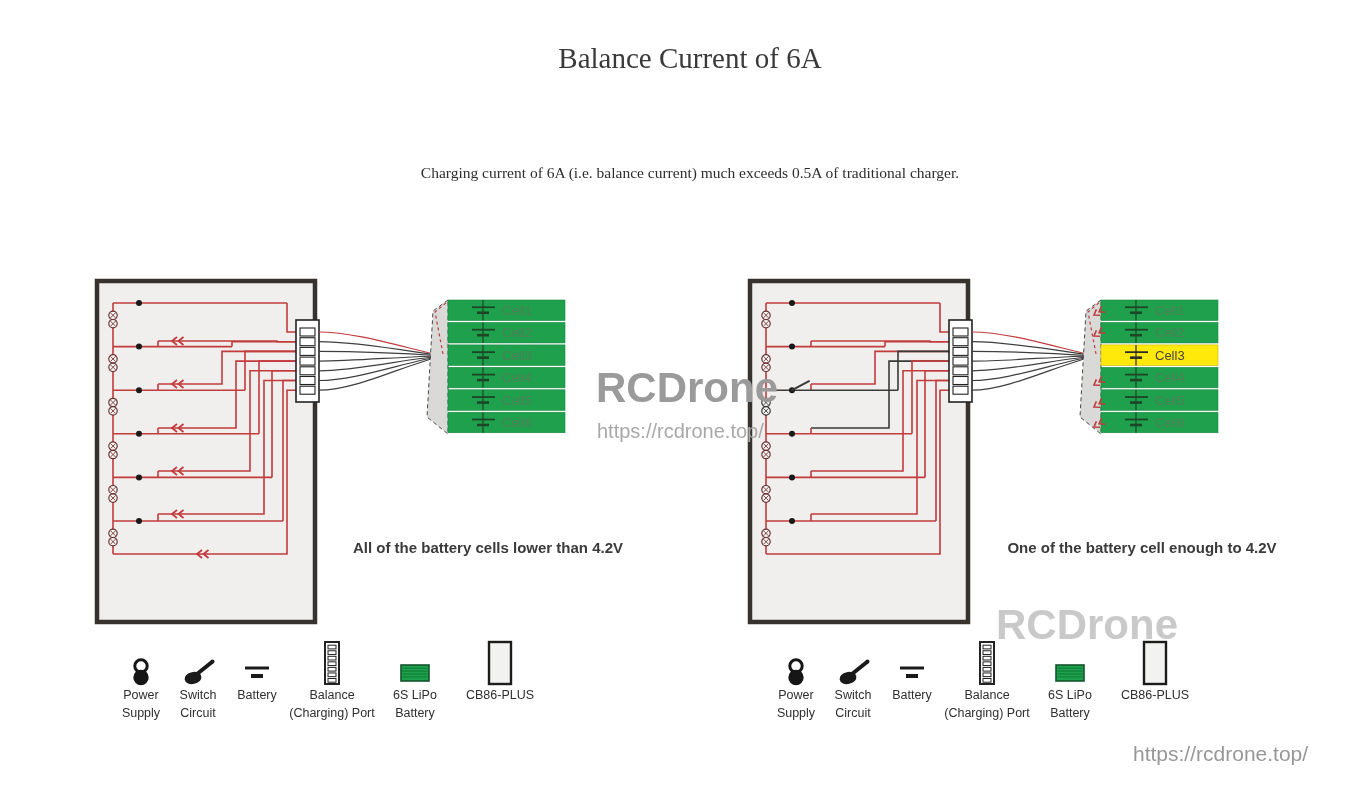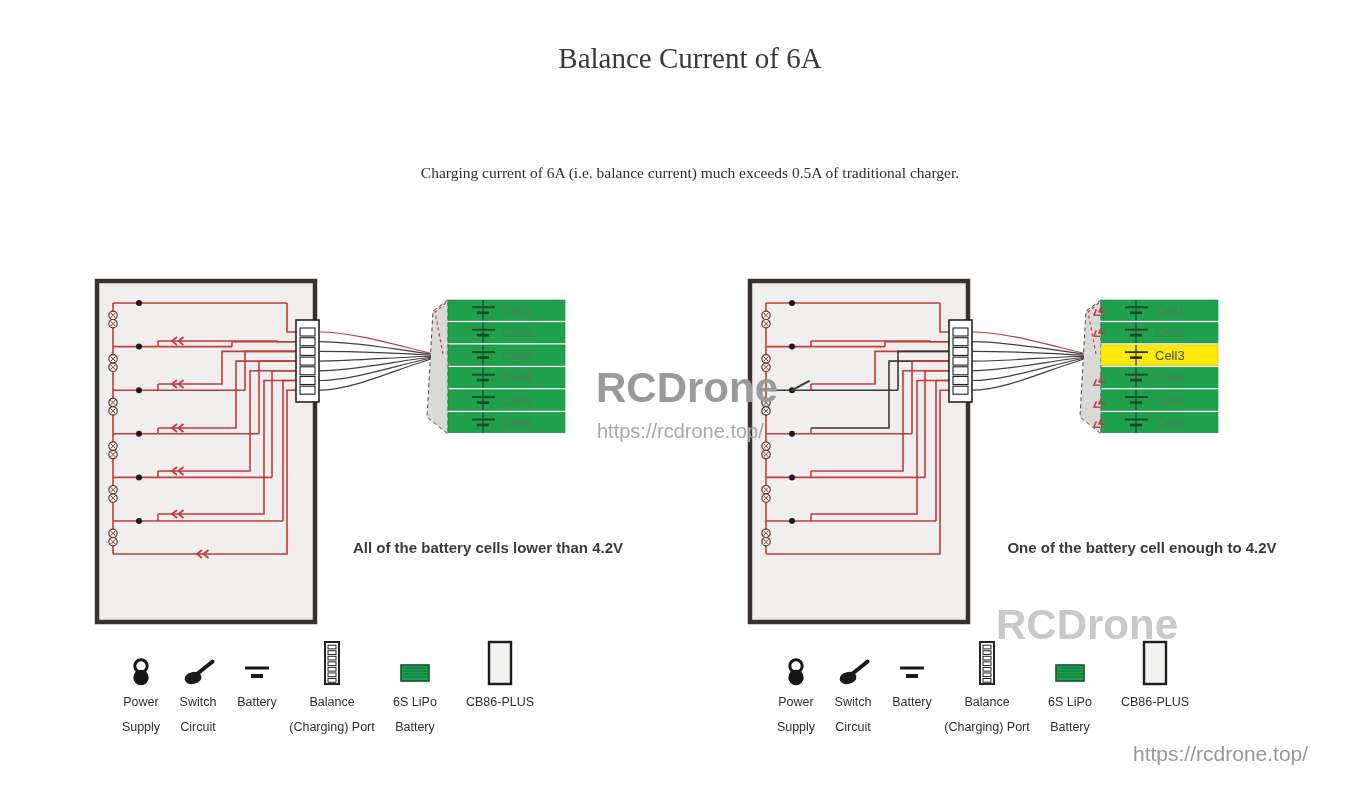--- a/index.html
+++ b/index.html
@@ -11,21 +11,21 @@
   .desc{position:absolute;left:0;width:1360px;text-align:center;font-size:15.5px;color:#2e2e2e;}
   #desc1{top:123px;} #desc2{top:164px;}
   #diagram-svg{position:absolute;left:0;top:0;width:1360px;height:804px;}
   .caption{font-family:"Liberation Sans",sans-serif;font-weight:bold;font-size:15px;fill:#3a3a3a;text-anchor:middle;}
   .wm{position:absolute;white-space:nowrap;}
   #wm-brand-left{left:596px;top:364px;font-size:42px;font-weight:bold;color:#9a9a9a;}
   #wm-url-left{left:597px;top:420px;font-size:20px;color:#a8a8a8;}
   #wm-brand-right{left:996px;top:601px;font-size:42px;font-weight:bold;color:#c9c9c9;}
   #wm-url-bottom{left:1133px;top:742px;font-size:21px;color:#979797;}
   .legend-item{position:absolute;top:640px;width:120px;display:flex;flex-direction:column;align-items:center;}
-  .legend-label{margin-top:9px;font-size:12.5px;line-height:15.5px;color:#2f2f2f;text-align:center;white-space:nowrap;}
+  .legend-label{margin-top:2px;font-size:12.5px;line-height:15.5px;color:#2f2f2f;text-align:center;white-space:nowrap;}
 </style>
 </head>
 <body>
 
 <div id="page">
   <div id="title" class="serif">Balance Current of 6A</div>
   <div id="desc2" class="desc serif">Charging current of 6A (i.e. balance current) much exceeds 0.5A of traditional charger.</div>
 
   <svg id="diagram-svg" viewBox="0 0 1360 804">
     <g id="dgm-left">

